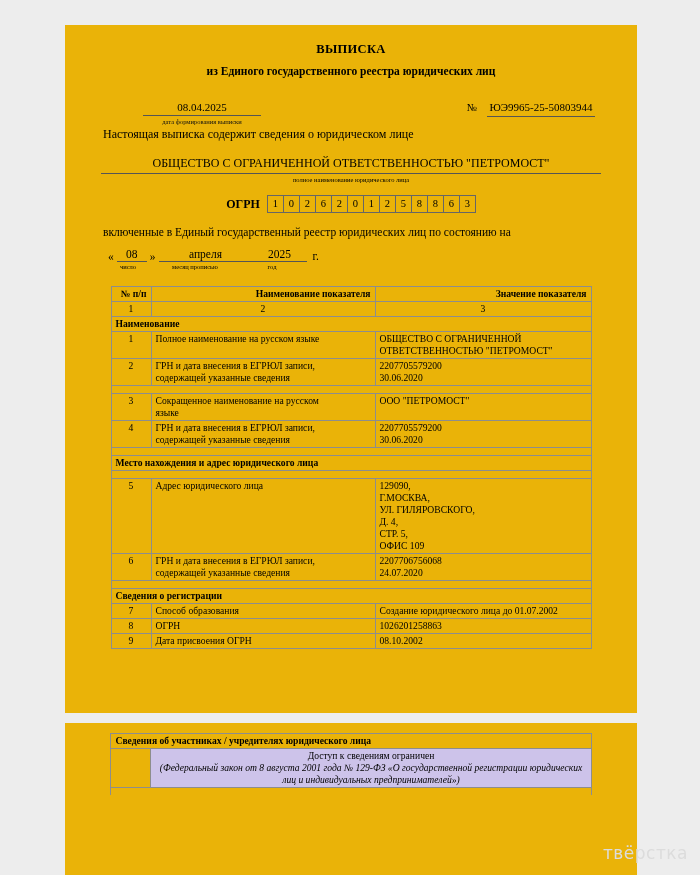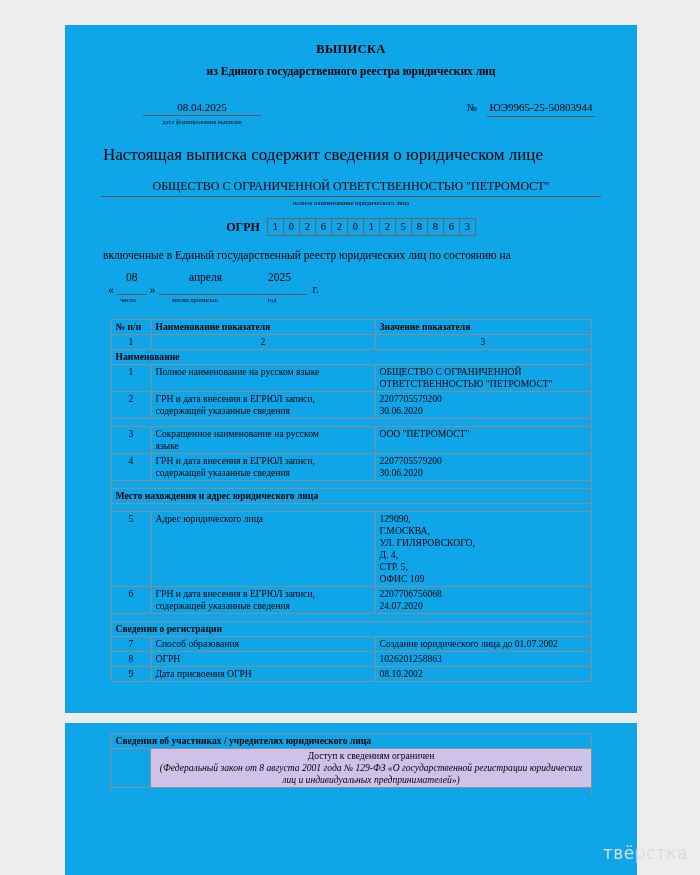--- a/index.html
+++ b/index.html
@@ -12,21 +12,21 @@
     height: 875px;
     font-family: "Liberation Serif", serif;
     color: #000;
     overflow: hidden;
     position: relative;
   }
   .page {
     position: absolute;
     left: 65px;
     width: 572px;
-    background: #0ea5e9;
+    background: #eab308;
     box-sizing: border-box;
   }
   #page-1 { top: 25px; height: 688px; }
   #page-2 { top: 723px; height: 158px; }
 
   .doc-body { padding: 0 30px; }
 
   .title-block { text-align: center; padding-top: 17px; }
   .title-main {
     font-size: 12.5px;
@@ -82,22 +82,22 @@
     font-size: 11px;
     text-align: center;
     line-height: 1.25;
   }
   .meta-num-rule {
     border-bottom: 1px solid #555;
     margin-top: 1px;
   }
 
   .lead-line {
-    font-size: 17px;
-    margin-top: 20px;
+    font-size: 12px;
+    margin-top: 2px;
     padding-left: 8px;
   }
 
   .company-name {
     text-align: center;
     font-size: 12px;
     margin-top: 14px;
     padding-bottom: 2px;
     border-bottom: 1px solid #555;
     margin-left: 6px;
@@ -141,21 +141,21 @@
   .date-line {
     display: flex;
     align-items: flex-end;
     margin-top: 10px;
     padding-left: 10px;
     font-size: 11.5px;
   }
   .dl-field {
     text-align: center;
     border-bottom: 1px solid #555;
-    padding: 0 4px 11px 4px;
+    padding: 0 4px 1px 4px;
   }
   .dl-day { width: 22px; }
   .dl-month { width: 86px; }
   .dl-year { width: 46px; }
   .dl-q { padding: 0 3px; }
   .dl-g { padding-left: 6px; }
   .date-caps {
     display: flex;
     padding-left: 10px;
     font-size: 6.5px;
@@ -177,21 +177,21 @@
     line-height: 1.25;
     padding: 1px 4px;
     vertical-align: top;
   }
   col.c-num { width: 40px; }
   col.c-name { width: 224px; }
   col.c-val { width: 216px; }
 
   td.num { text-align: center; }
   td.hdr {
-    text-align: left;
+    text-align: right;
     font-weight: bold;
     font-size: 10px;
     padding: 2px 4px;
   }
   td.colnum { text-align: center; }
   td.section {
     text-align: left;
     font-weight: bold;
     font-size: 10px;
     padding: 2px 4px;

